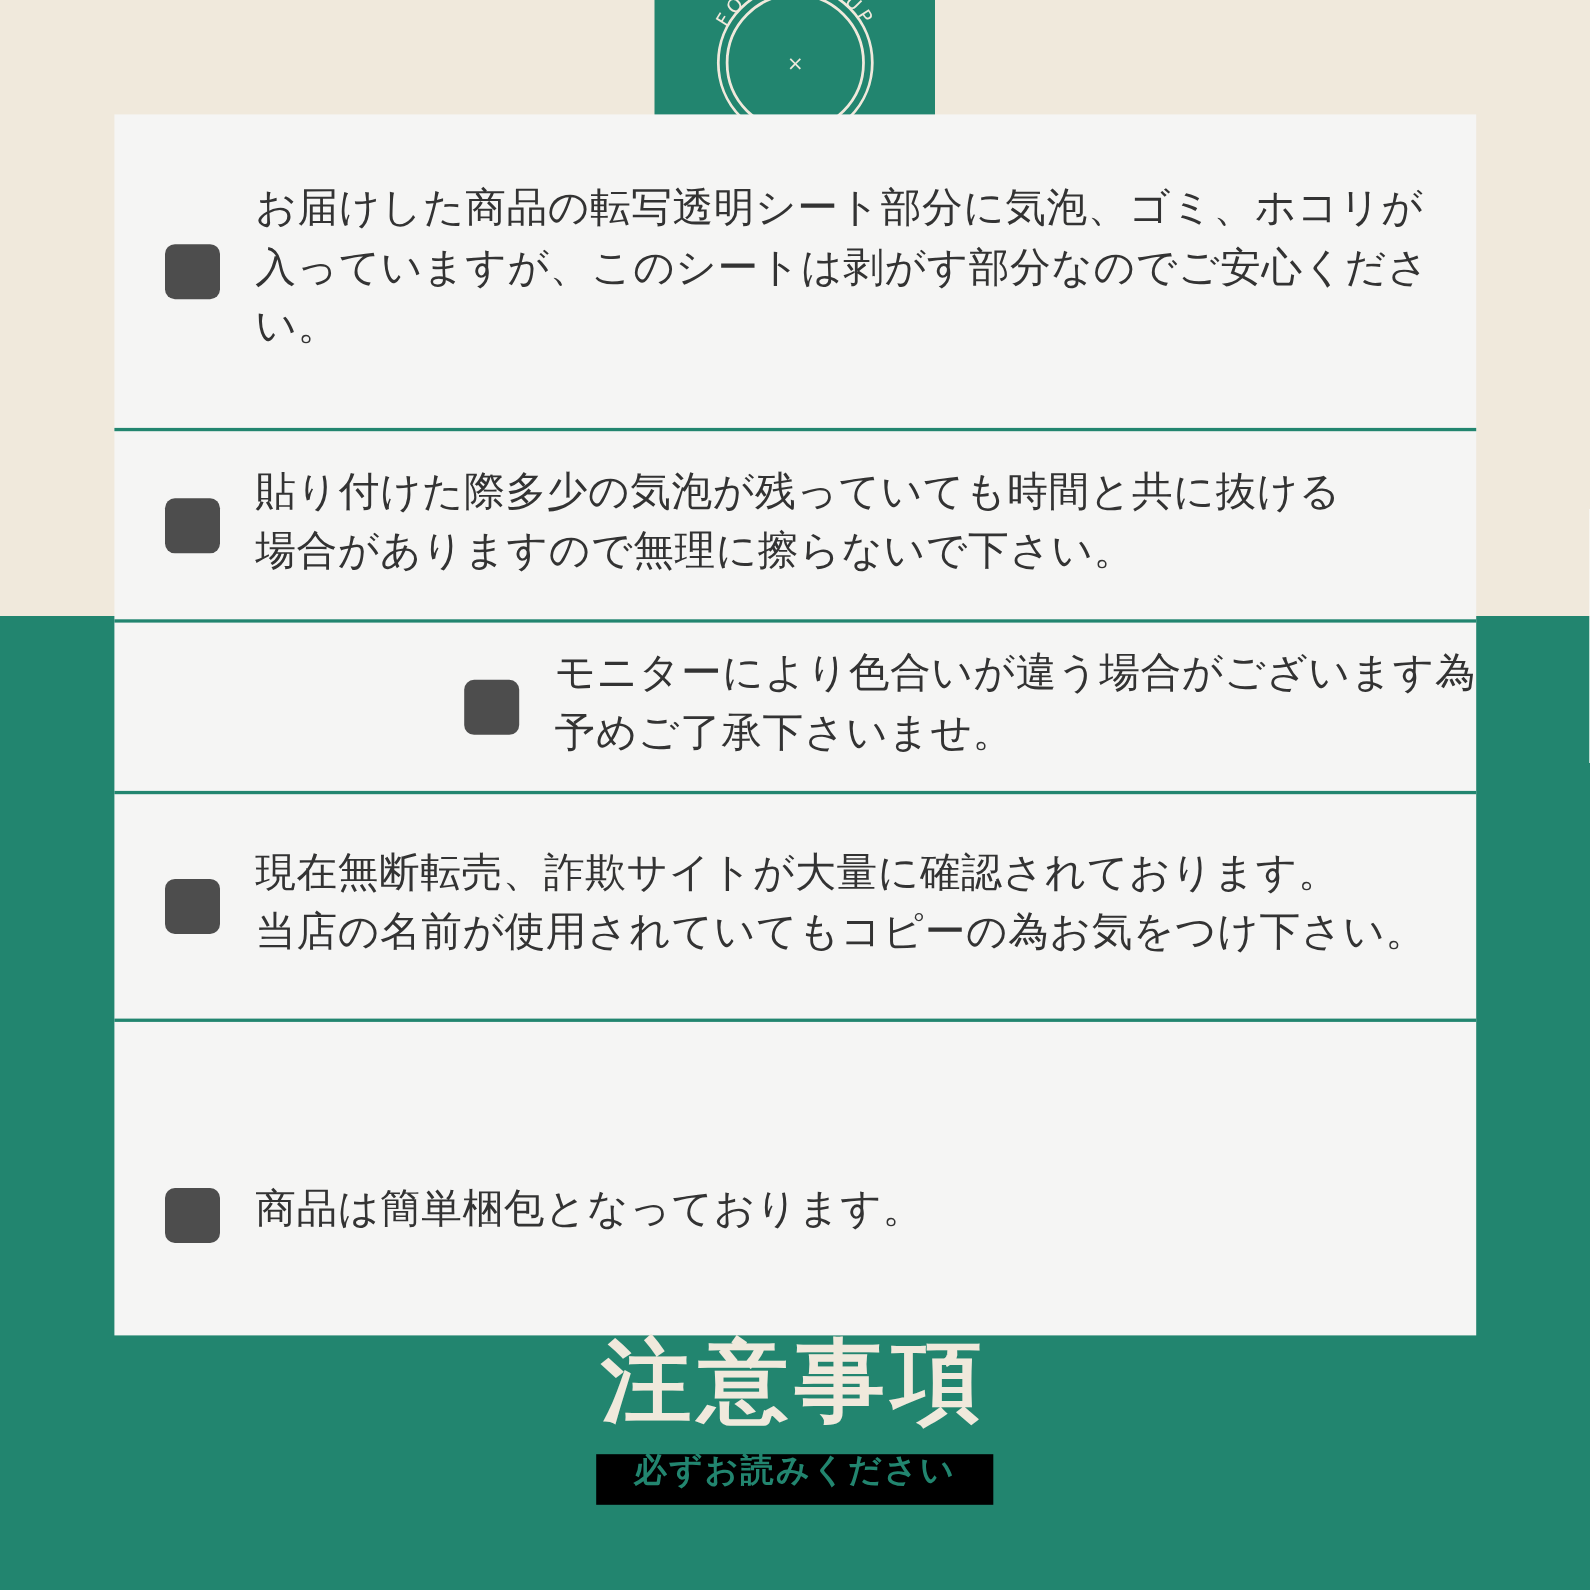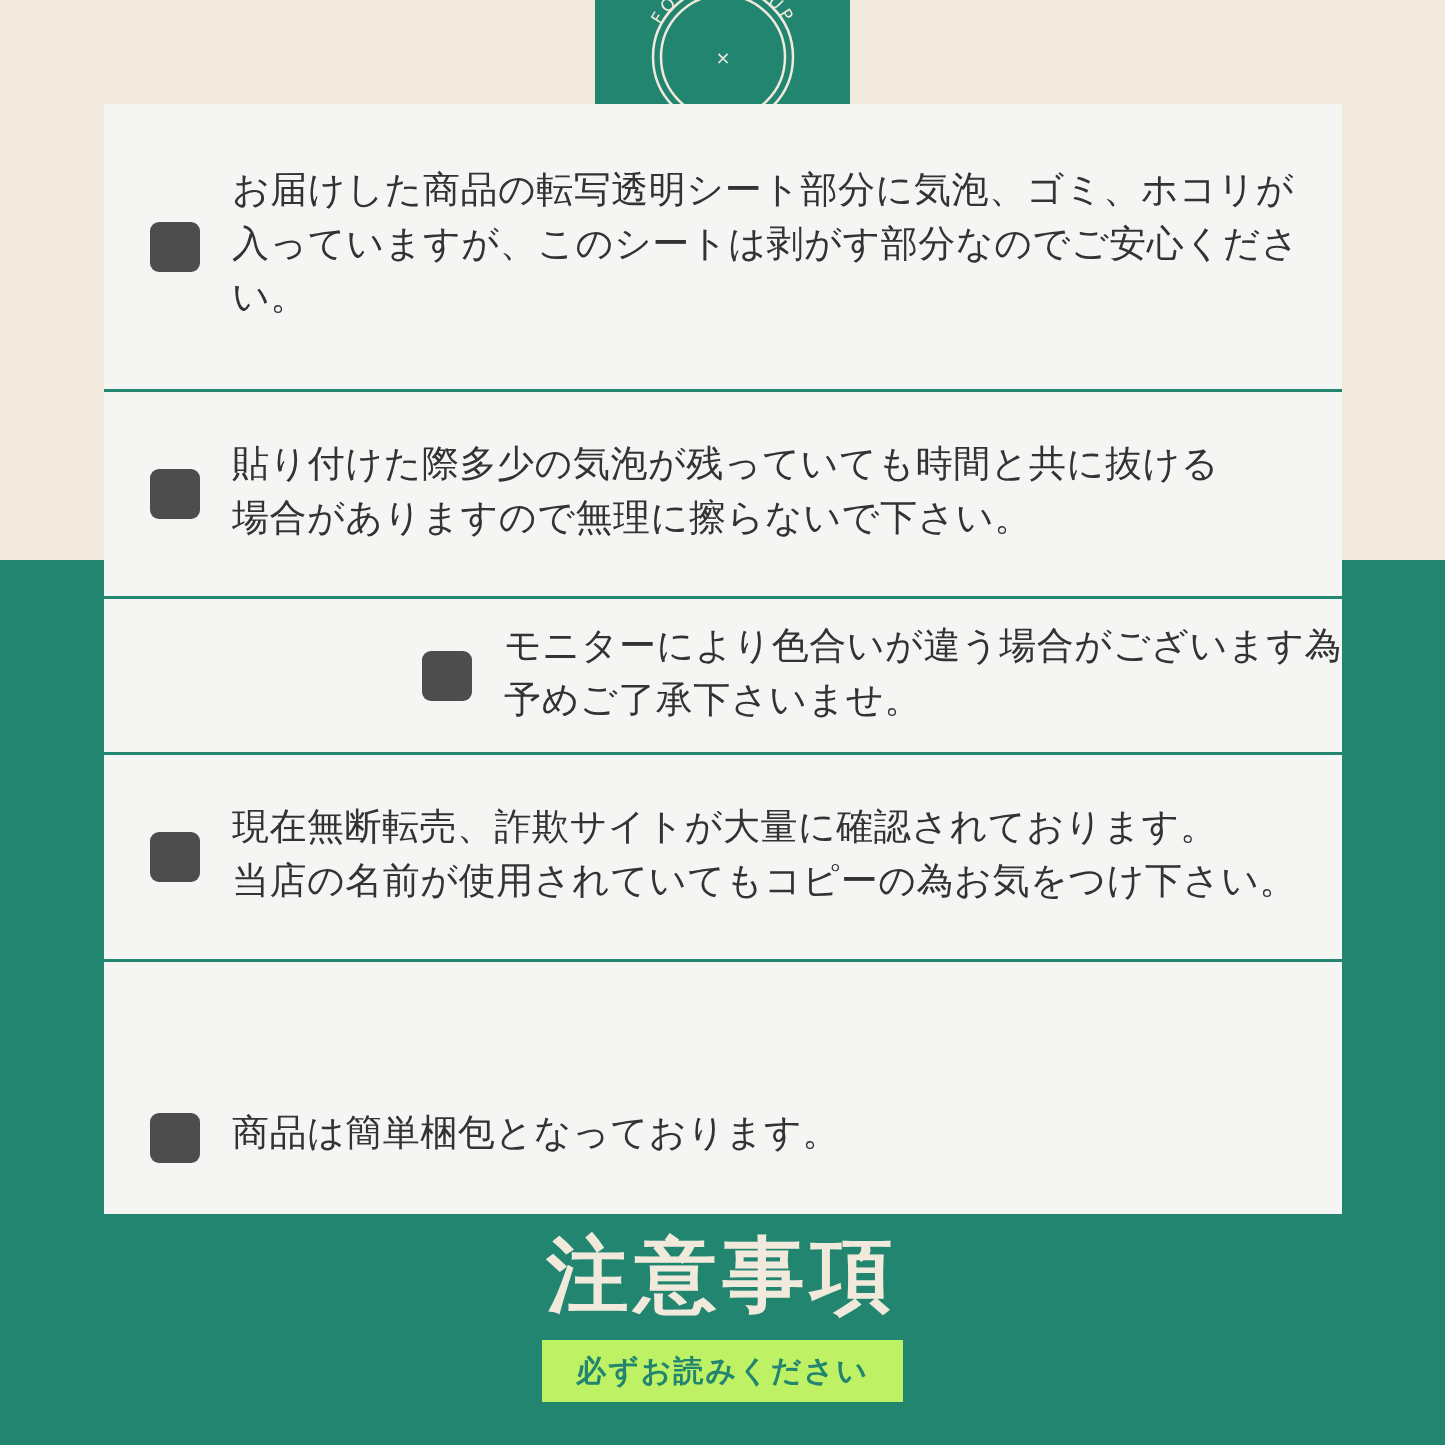--- a/index.html
+++ b/index.html
@@ -85,52 +85,52 @@
     color: #333333;
     font-size: 37px;
     line-height: 1.45;
     letter-spacing: 0.5px;
     white-space: pre-line;
     font-weight: 500;
   }
 
   
   #row-0 { height: 288px; }
-  #row-1 { height: 207px; }
+  #row-1 { height: 174px; }
   #row-2 { height: 156px; justify-content: flex-end; }
   #row-3 { height: 207px; align-items: center; }
   #row-4 { height: 201px; }
 
   
   #footer {
     position: absolute;
     left: 0;
     top: 1214px;
     width: 1445px;
     height: 231px;
     display: flex;
     flex-direction: column;
     align-items: center;
   }
   #footer-title {
-    margin-top: 20px;
+    margin-top: 2px;
     color: #f0e9dc;
     font-size: 82px;
     font-weight: bold;
     letter-spacing: 6px;
     line-height: 1;
   }
   #footer-badge {
     margin-top: 24px;
-    background: #bef264;
+    background: #000000;
     color: #22856f;
     font-size: 30px;
     font-weight: bold;
     letter-spacing: 2px;
-    padding: 16px 34px 16px 34px;
+    padding: 0 34px 16px 34px;
     line-height: 1;
   }
 </style>
 </head>
 <body>
 
 <div id="page">
 
   <div id="green-band"></div>
 

